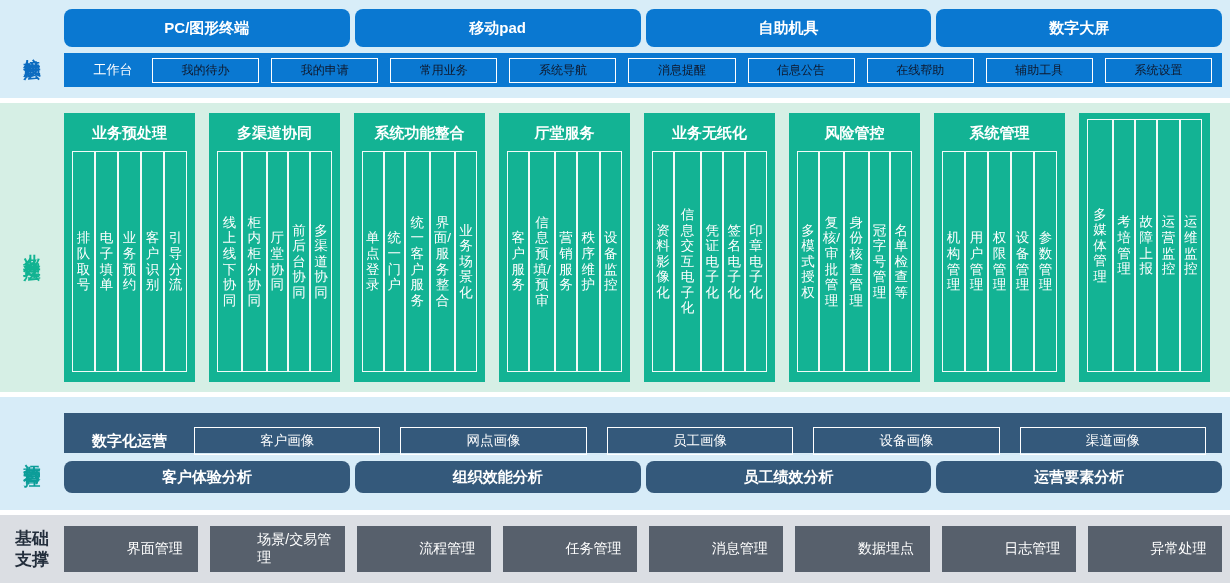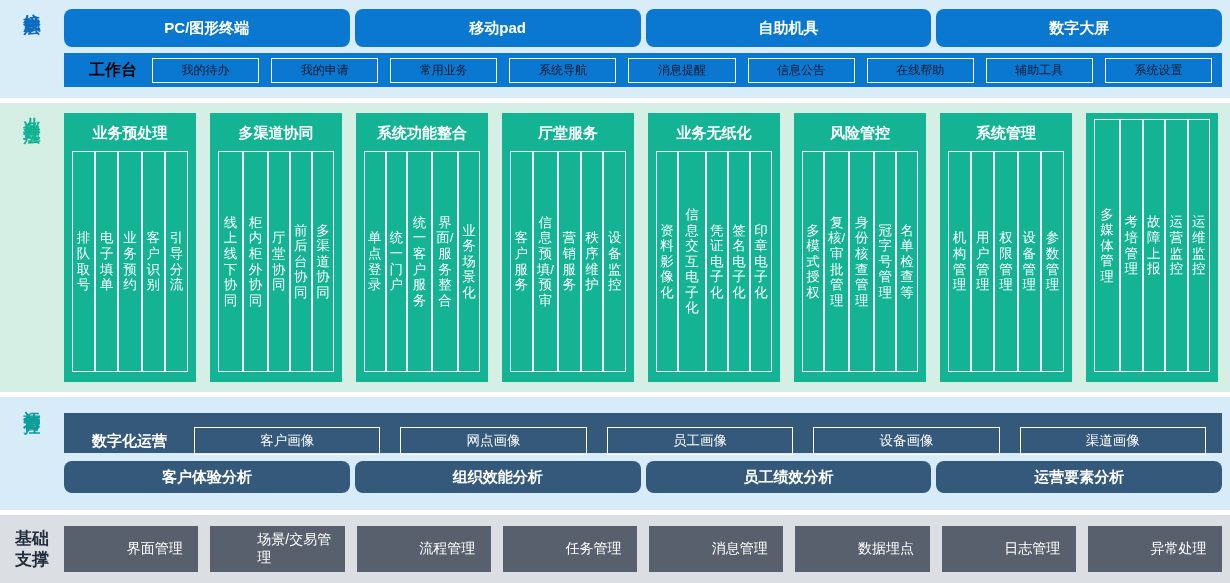--- a/index.html
+++ b/index.html
@@ -5,21 +5,21 @@
   * { box-sizing: border-box; margin: 0; padding: 0; }
   html, body { width: 1230px; height: 583px; overflow: hidden; }
   body {
     font-family: "Liberation Sans", "DejaVu Sans", sans-serif;
     background: #ffffff;
   }
   .page { width: 1230px; height: 583px; display: flex; flex-direction: column; }
   .layer { display: flex; width: 100%; }
   .gap { height: 5px; background: #ffffff; flex: 0 0 auto; }
 
-  .gutter { flex: 0 0 64px; display: flex; align-items: flex-start; justify-content: center; }
+  .gutter { flex: 0 0 64px; display: flex; align-items: center; justify-content: center; }
   .vlabel {
     writing-mode: vertical-rl;
     text-orientation: upright;
     font-weight: bold;
     font-size: 17px;
     letter-spacing: 3px;
     line-height: 1;
   }
   .content { flex: 1; display: flex; flex-direction: column; padding-right: 8px; }
 
@@ -29,31 +29,31 @@
   .channels { display: flex; gap: 5px; margin-top: 9px; }
   .channel-btn {
     flex: 1; height: 38px; background: #0a78d1; border-radius: 8px;
     color: #ffffff; font-weight: bold; font-size: 15px;
     display: flex; align-items: center; justify-content: center;
   }
   .workbench {
     margin-top: 6px; height: 34px; background: #0a78d1;
     display: flex; align-items: center; padding: 0 10px;
   }
-  .wb-label { color: #000000; font-weight: bold; font-size: 16px; flex: 0 0 78px; text-align: center; }
+  .wb-label { color: #ffffff; font-weight: normal; font-size: 13px; flex: 0 0 78px; text-align: center; }
   .wb-items { flex: 1; display: flex; gap: 12px; }
   .wb-btn {
     flex: 1; height: 25px; border: 1px solid #ffffff; color: #0f172a;
     font-size: 12px; display: flex; align-items: center; justify-content: center;
   }
 
   
   .business { height: 289px; background: #d6efe5; flex: 0 0 auto; }
   .business .vlabel { color: #12b392; }
-  .columns { flex: 1; display: flex; gap: 14px; padding: 10px 12px 10px 0; }
+  .columns { flex: 1; display: flex; gap: 14px; padding: 10px 20px 10px 0; }
   .bcol { flex: 1; background: #13b394; display: flex; flex-direction: column; padding: 6px 8px 10px; }
   .bcol-title {
     color: #ffffff; font-weight: bold; font-size: 15px; text-align: center;
     padding: 5px 0 8px; flex: 0 0 auto;
   }
   .bcol-items { flex: 1; display: flex; flex-direction: row; justify-content: space-between; }
   .bcol-item {
     min-height: 33px; border: 1px solid #f2fbf8; color: #ffffff; font-size: 13.5px;
     display: flex; align-items: center; justify-content: center;
     text-align: center; line-height: 1.15; padding: 2px 3px; white-space: pre-line;

